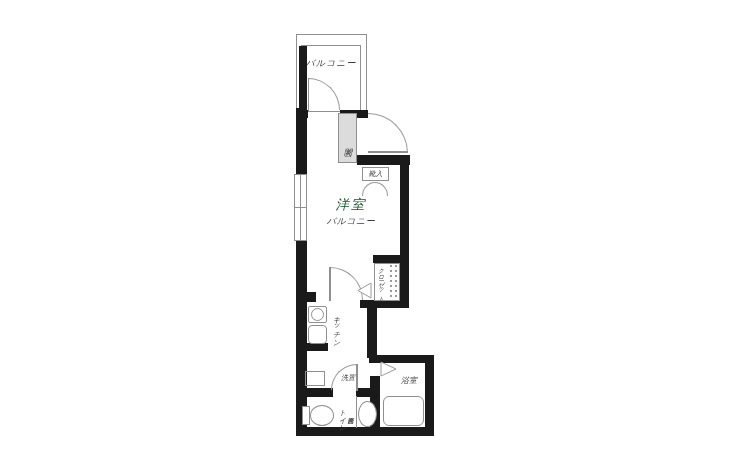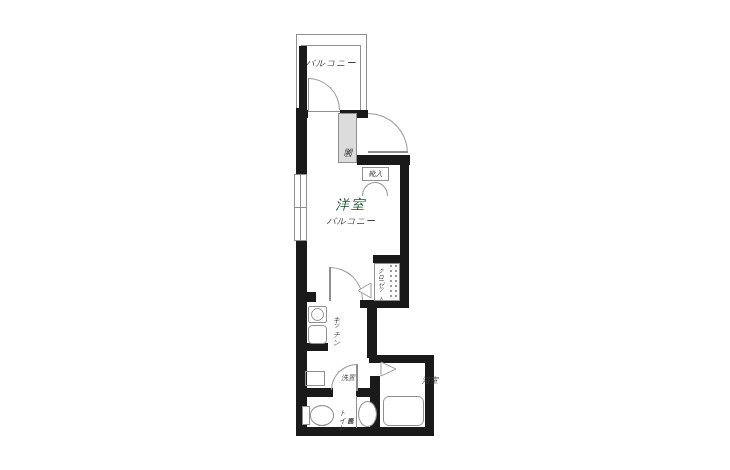--- a/index.html
+++ b/index.html
@@ -111,16 +111,16 @@
   <div class="ln fill-white" style="left:302px;top:406px;width:8px;height:19px;"></div>
   <div class="ln fill-white" style="left:310px;top:405px;width:24px;height:21px;border-radius:50%;"></div>
   <div class="lbl vert" style="left:336px;top:402px;width:11px;height:27px;font-size:7px;">トイレ</div>
   <div class="lbl vert" style="left:346px;top:400px;width:9px;height:26px;font-size:6px;">洗面台</div>
   <div class="seg" style="left:356px;top:396px;width:1px;height:32px;"></div>
   <div class="ln fill-white" style="left:358px;top:401px;width:19px;height:26px;border-radius:50%;"></div>
 
   <svg style="left:380px;top:361px;" width="17" height="16" viewBox="0 0 17 16">
     <polygon points="1,1 1,15 16,8" fill="#ffffff" stroke="#9a9a9a" stroke-width="1"></polygon>
   </svg>
-  <div class="lbl" style="left:415px;top:375px;width:30px;height:11px;font-size:8px;">浴室</div>
+  <div class="lbl" style="left:394px;top:375px;width:30px;height:11px;font-size:8px;">浴室</div>
   <div class="ln" style="left:383px;top:396px;width:41px;height:30px;border-radius:6px;border-width:1.5px;"></div>
 
 </div>
 
 </body></html>

